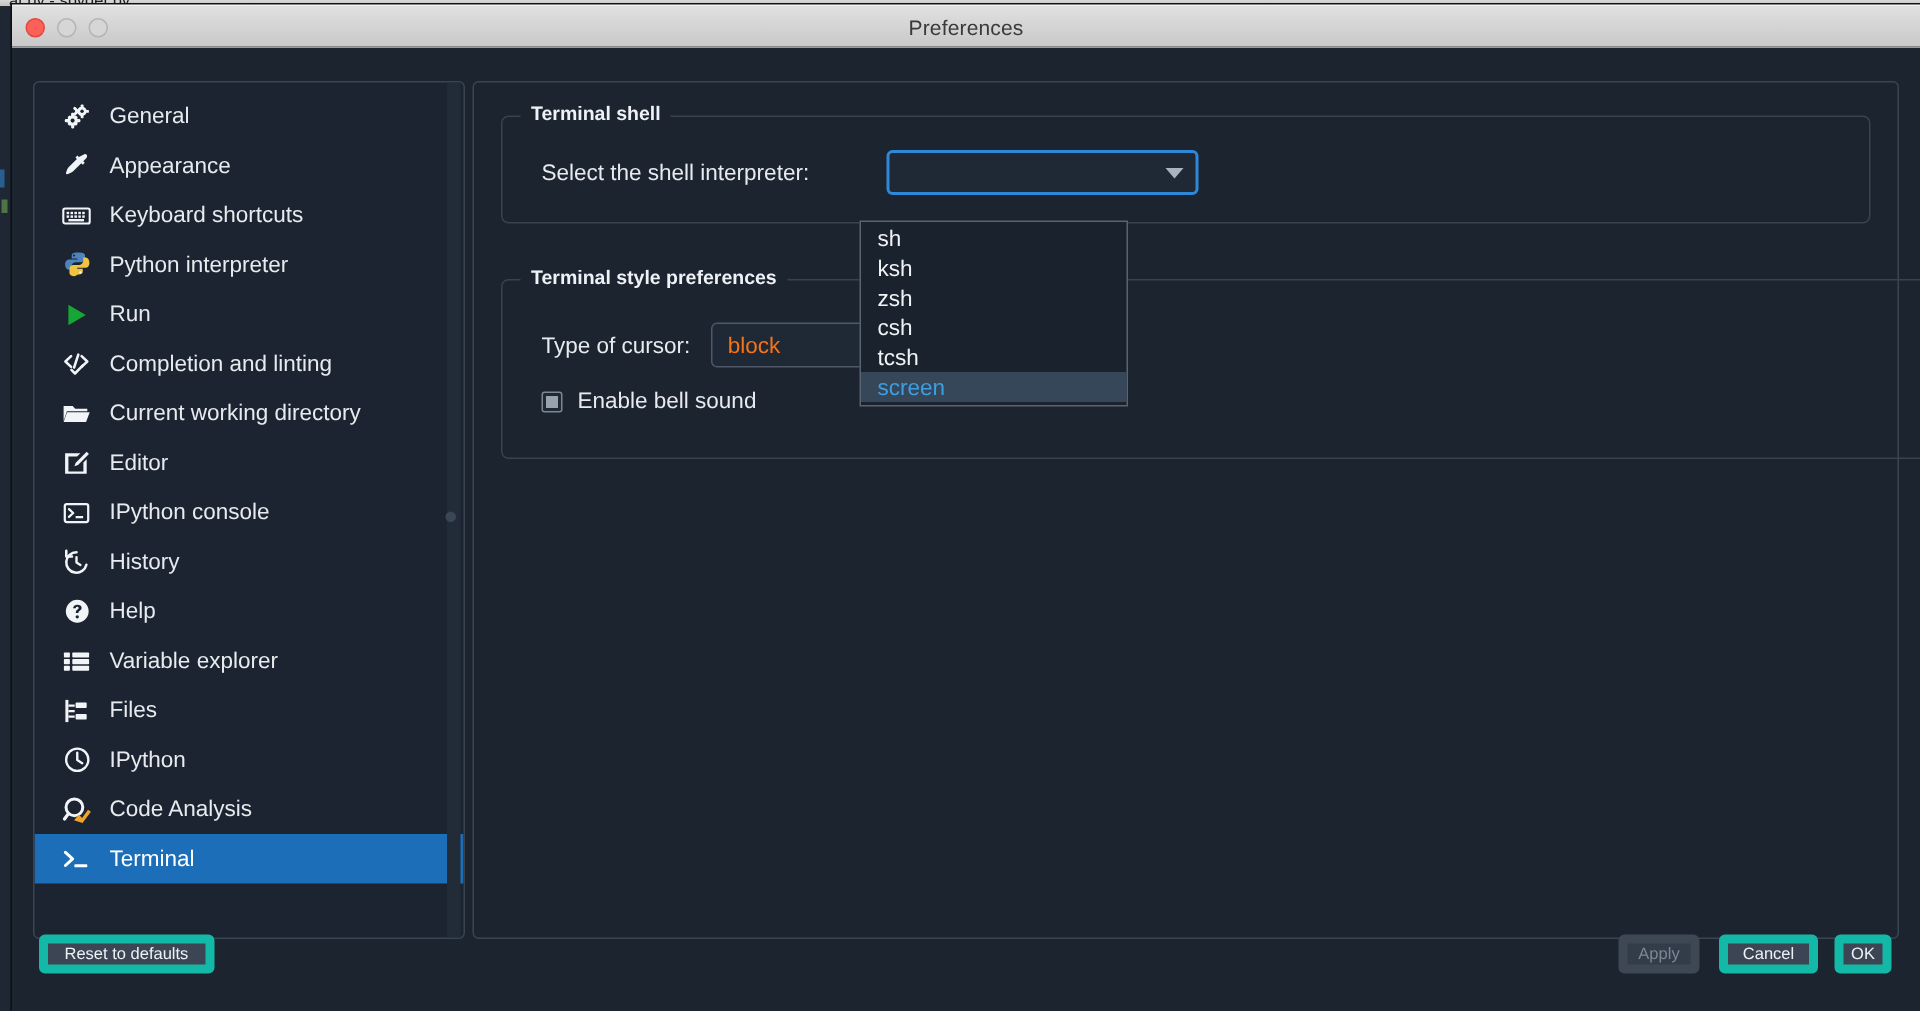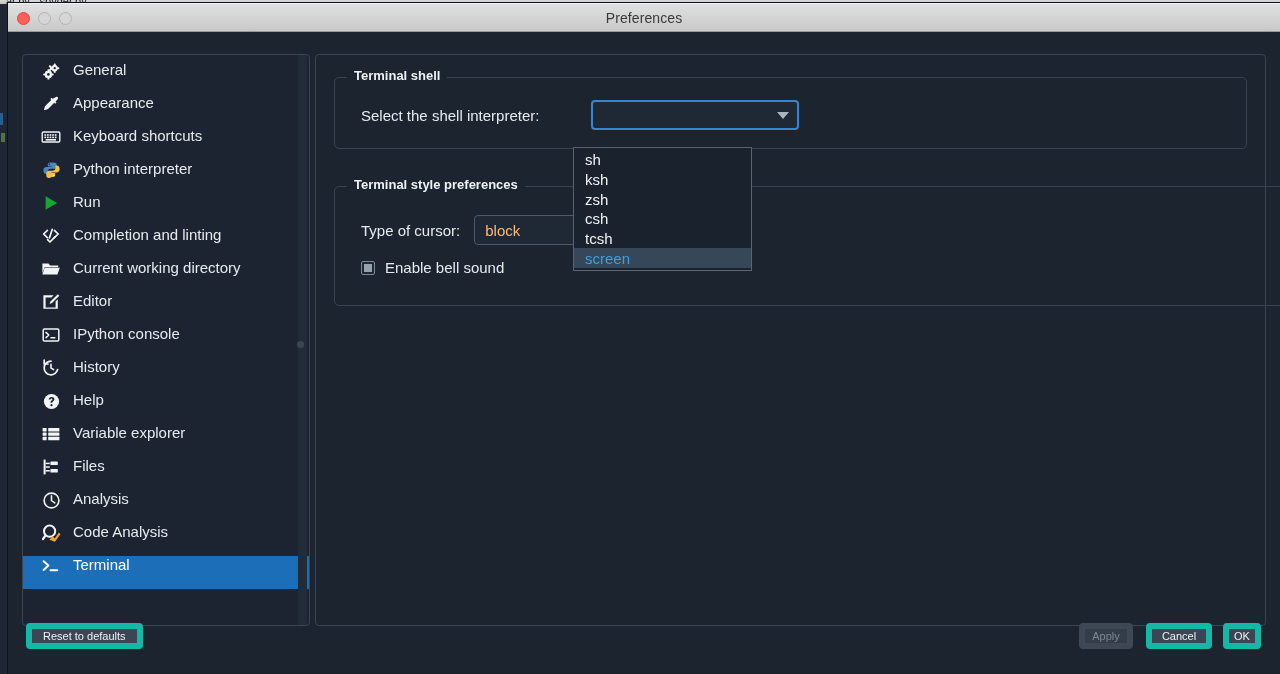--- a/index.html
+++ b/index.html
@@ -85,21 +85,21 @@
     background: #1b2430;
     overflow: hidden;
   }
   #sidebar-list {
     position: absolute; left: 0; top: 0; right: 0; bottom: 0;
     padding: 6px 0 0 0;
   }
   .sb-item {
     position: relative;
     height: 33px;
-    display: flex; 
+    display: flex; align-items: center;
     padding-left: 18px;
     gap: 12px;
     color: #e7ebef;
     font-size: 15px;
     cursor: default;
   }
   .sb-item.selected {
     background: #1d6eb8;
     color: #ffffff;
   }
@@ -156,21 +156,21 @@
 
   
   .combobox {
     position: relative;
     height: 30px;
     background: #1f2936;
     border: 1px solid #4e5866;
     border-radius: 4px;
     display: flex; align-items: center;
     padding: 0 0 0 10px;
-    color: #fdba74;
+    color: #f97316;
     font-size: 15px;
   }
   .combobox.focused { border: 2px solid #2f87d8; }
   .combo-arrow-box {
     position: absolute; right: 0; top: 0; bottom: 0;
     width: 28px;
     display: flex; align-items: center; justify-content: center;
   }
   .combo-arrow {
     width: 0; height: 0;
@@ -452,21 +452,21 @@
           <span>Files</span>
         </div>
 
         <div class="sb-item">
           <span class="sb-icon">
             <svg width="19" height="19" viewBox="0 0 19 19">
               <circle cx="9.5" cy="9.5" r="7.4" fill="none" stroke="#f2f5f8" stroke-width="1.6"></circle>
               <path d="M9.5 4.8V9.7l3.3 2.1" fill="none" stroke="#f2f5f8" stroke-width="1.6" stroke-linecap="round" stroke-linejoin="round"></path>
             </svg>
           </span>
-          <span>Analysis</span>
+          <span>IPython</span>
         </div>
 
         <div class="sb-item">
           <span class="sb-icon">
             <svg width="20" height="20" viewBox="0 0 20 20">
               <circle cx="8.6" cy="8.2" r="5.6" fill="none" stroke="#f2f5f8" stroke-width="2"></circle>
               <path d="M4.6 12.4 2 16" stroke="#f2f5f8" stroke-width="2.2" stroke-linecap="round"></path>
               <path d="M8.4 16.8 11.6 13l2.1 2.4 4-5.6 1.9 1.3-5.6 7.6z" fill="#f0a42a"></path>
             </svg>
           </span>

